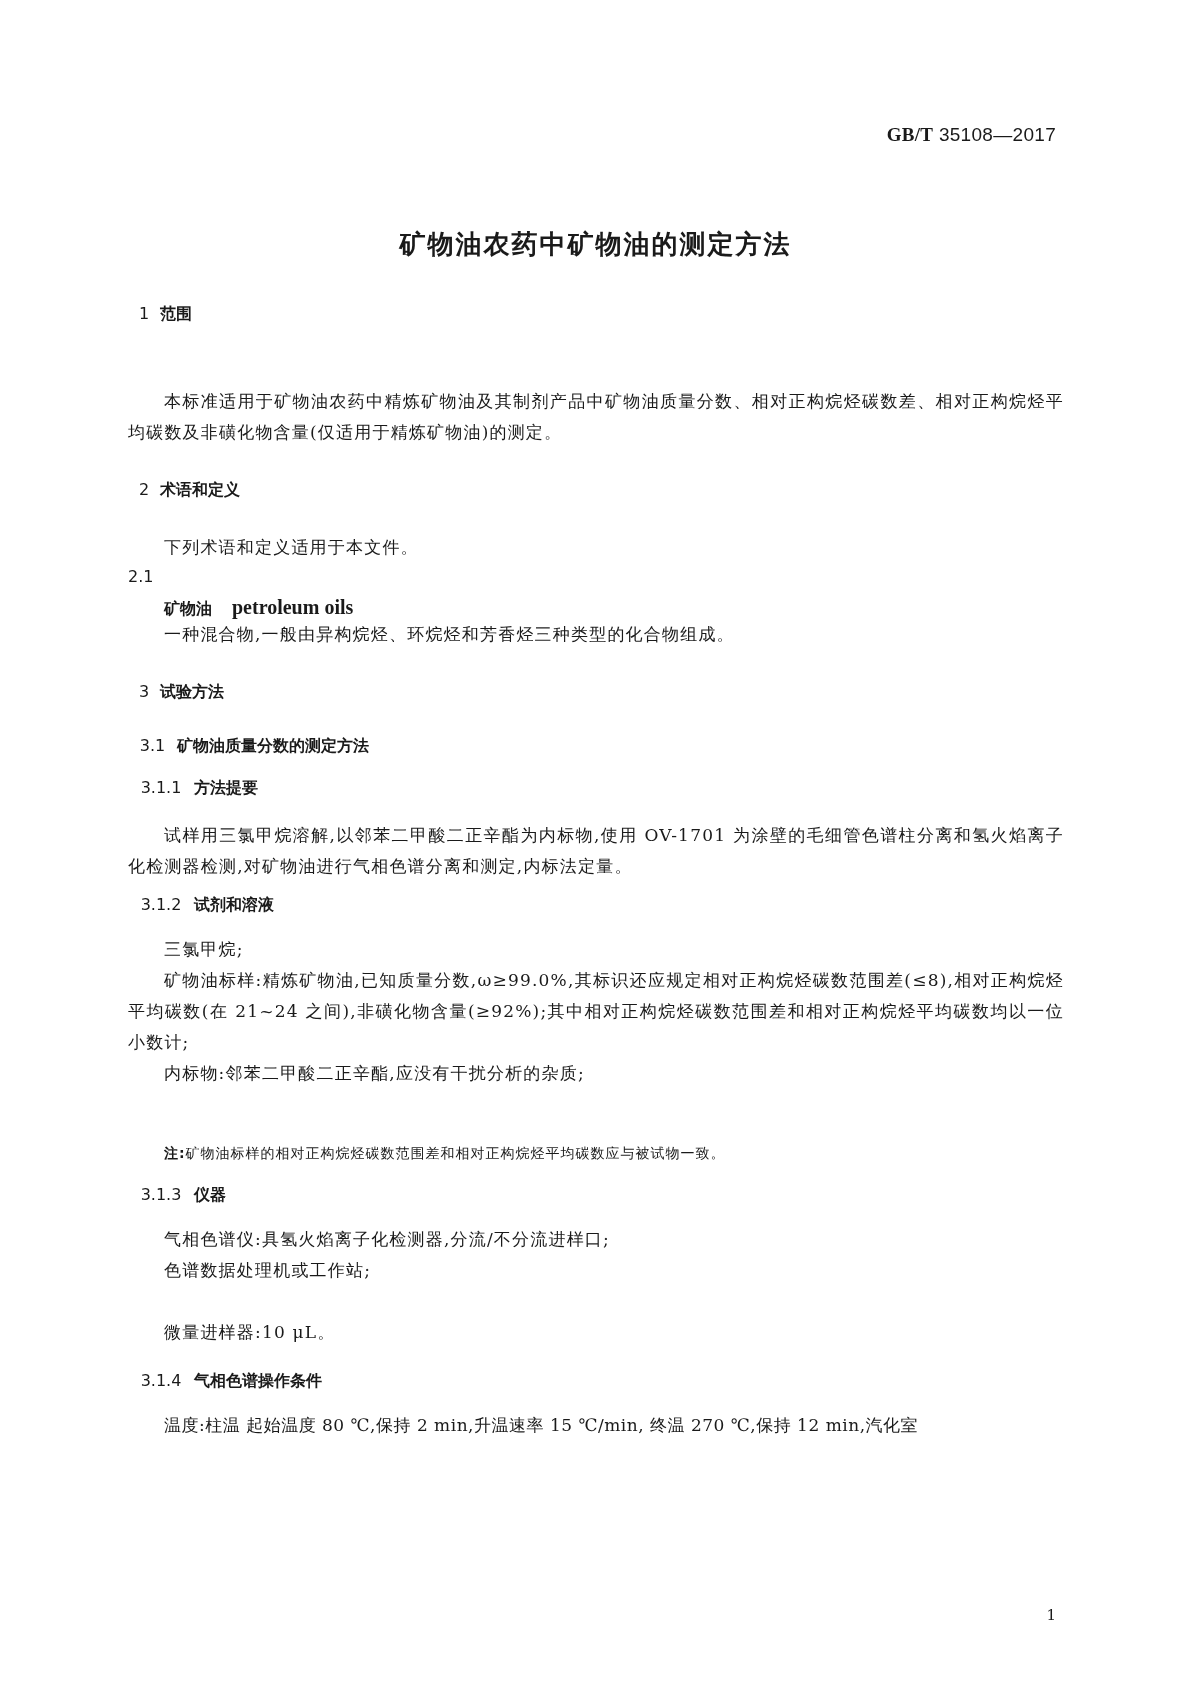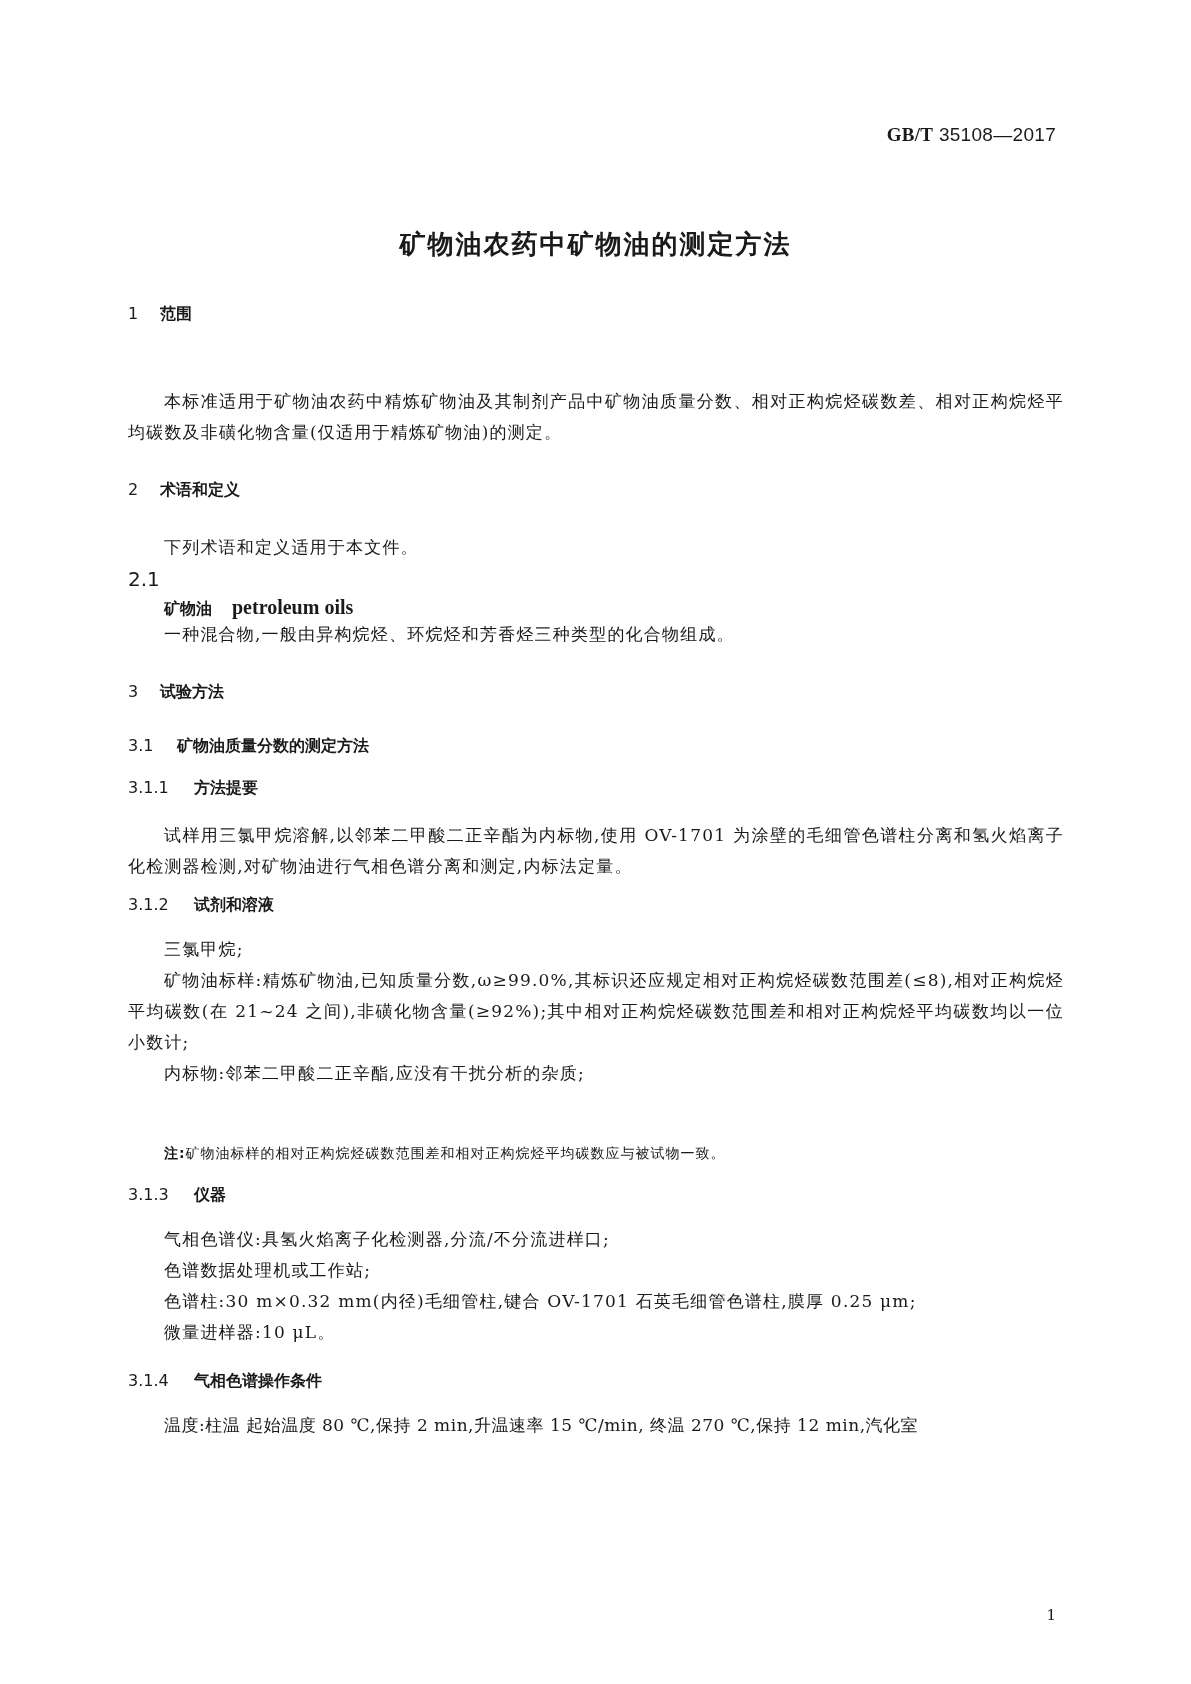--- a/index.html
+++ b/index.html
@@ -43,20 +43,21 @@
       font-weight: bold;
       letter-spacing: 2px;
     }
     .h {
       position: absolute;
       left: 128px;
       font-family: "DejaVu Sans", "Liberation Sans", sans-serif;
       font-size: 16px;
       font-weight: bold;
       white-space: nowrap;
+      text-align: center;
     }
     .h .num {
       font-weight: normal;
       display: inline-block;
     }
     .h1 .num { width: 32px; }
     .h2 .num { width: 49px; }
     .h3 .num { width: 66px; }
     .p {
       position: absolute;
@@ -66,21 +67,21 @@
       line-height: 31px;
       letter-spacing: 1.2px;
       text-align: justify;
     }
     .p.indent { text-indent: 36px; }
     .p.nowrap { white-space: nowrap; }
     .term-num {
       position: absolute;
       left: 128px;
       font-family: "DejaVu Sans", "Liberation Sans", sans-serif;
-      font-size: 20px;
+      font-size: 16px;
     }
     .term {
       position: absolute;
       left: 164px;
       font-family: "DejaVu Sans", "Liberation Sans", sans-serif;
       font-size: 16px;
       font-weight: bold;
       white-space: nowrap;
     }
     .term .en {
@@ -153,21 +154,20 @@
   <div class="p indent" style="top:1058px;">内标物:邻苯二甲酸二正辛酯,应没有干扰分析的杂质;</div>
   <div class="note" style="top:1145px;">
     <b>注:</b><span>矿物油标样的相对正构烷烃碳数范围差和相对正构烷烃平均碳数应与被试物一致。</span>
   </div>
 
   <div class="h h3" style="top:1185px;">
     <span class="num">3.1.3</span><span>仪器</span>
   </div>
   <div class="p indent" style="top:1224px;">气相色谱仪:具氢火焰离子化检测器,分流/不分流进样口;</div>
   <div class="p indent" style="top:1255px;">色谱数据处理机或工作站;</div>
-  <div class="p indent" style="top:1286px;">色谱柱:30 m×0.32 mm(内径)毛细管柱,键合 OV-1701 石英毛细管色谱柱,膜厚 0.25 μm;</div>
   <div class="p indent" style="top:1317px;">微量进样器:10 μL。</div>
 
   <div class="h h3" style="top:1371px;">
     <span class="num">3.1.4</span><span>气相色谱操作条件</span>
   </div>
   <div class="p indent nowrap" style="top:1410px; letter-spacing:0.5px;">温度:柱温 起始温度 80 ℃,保持 2 min,升温速率 15 ℃/min, 终温 270 ℃,保持 12 min,汽化室</div>
 
   <div class="page-num">1</div>
 </div>
 

